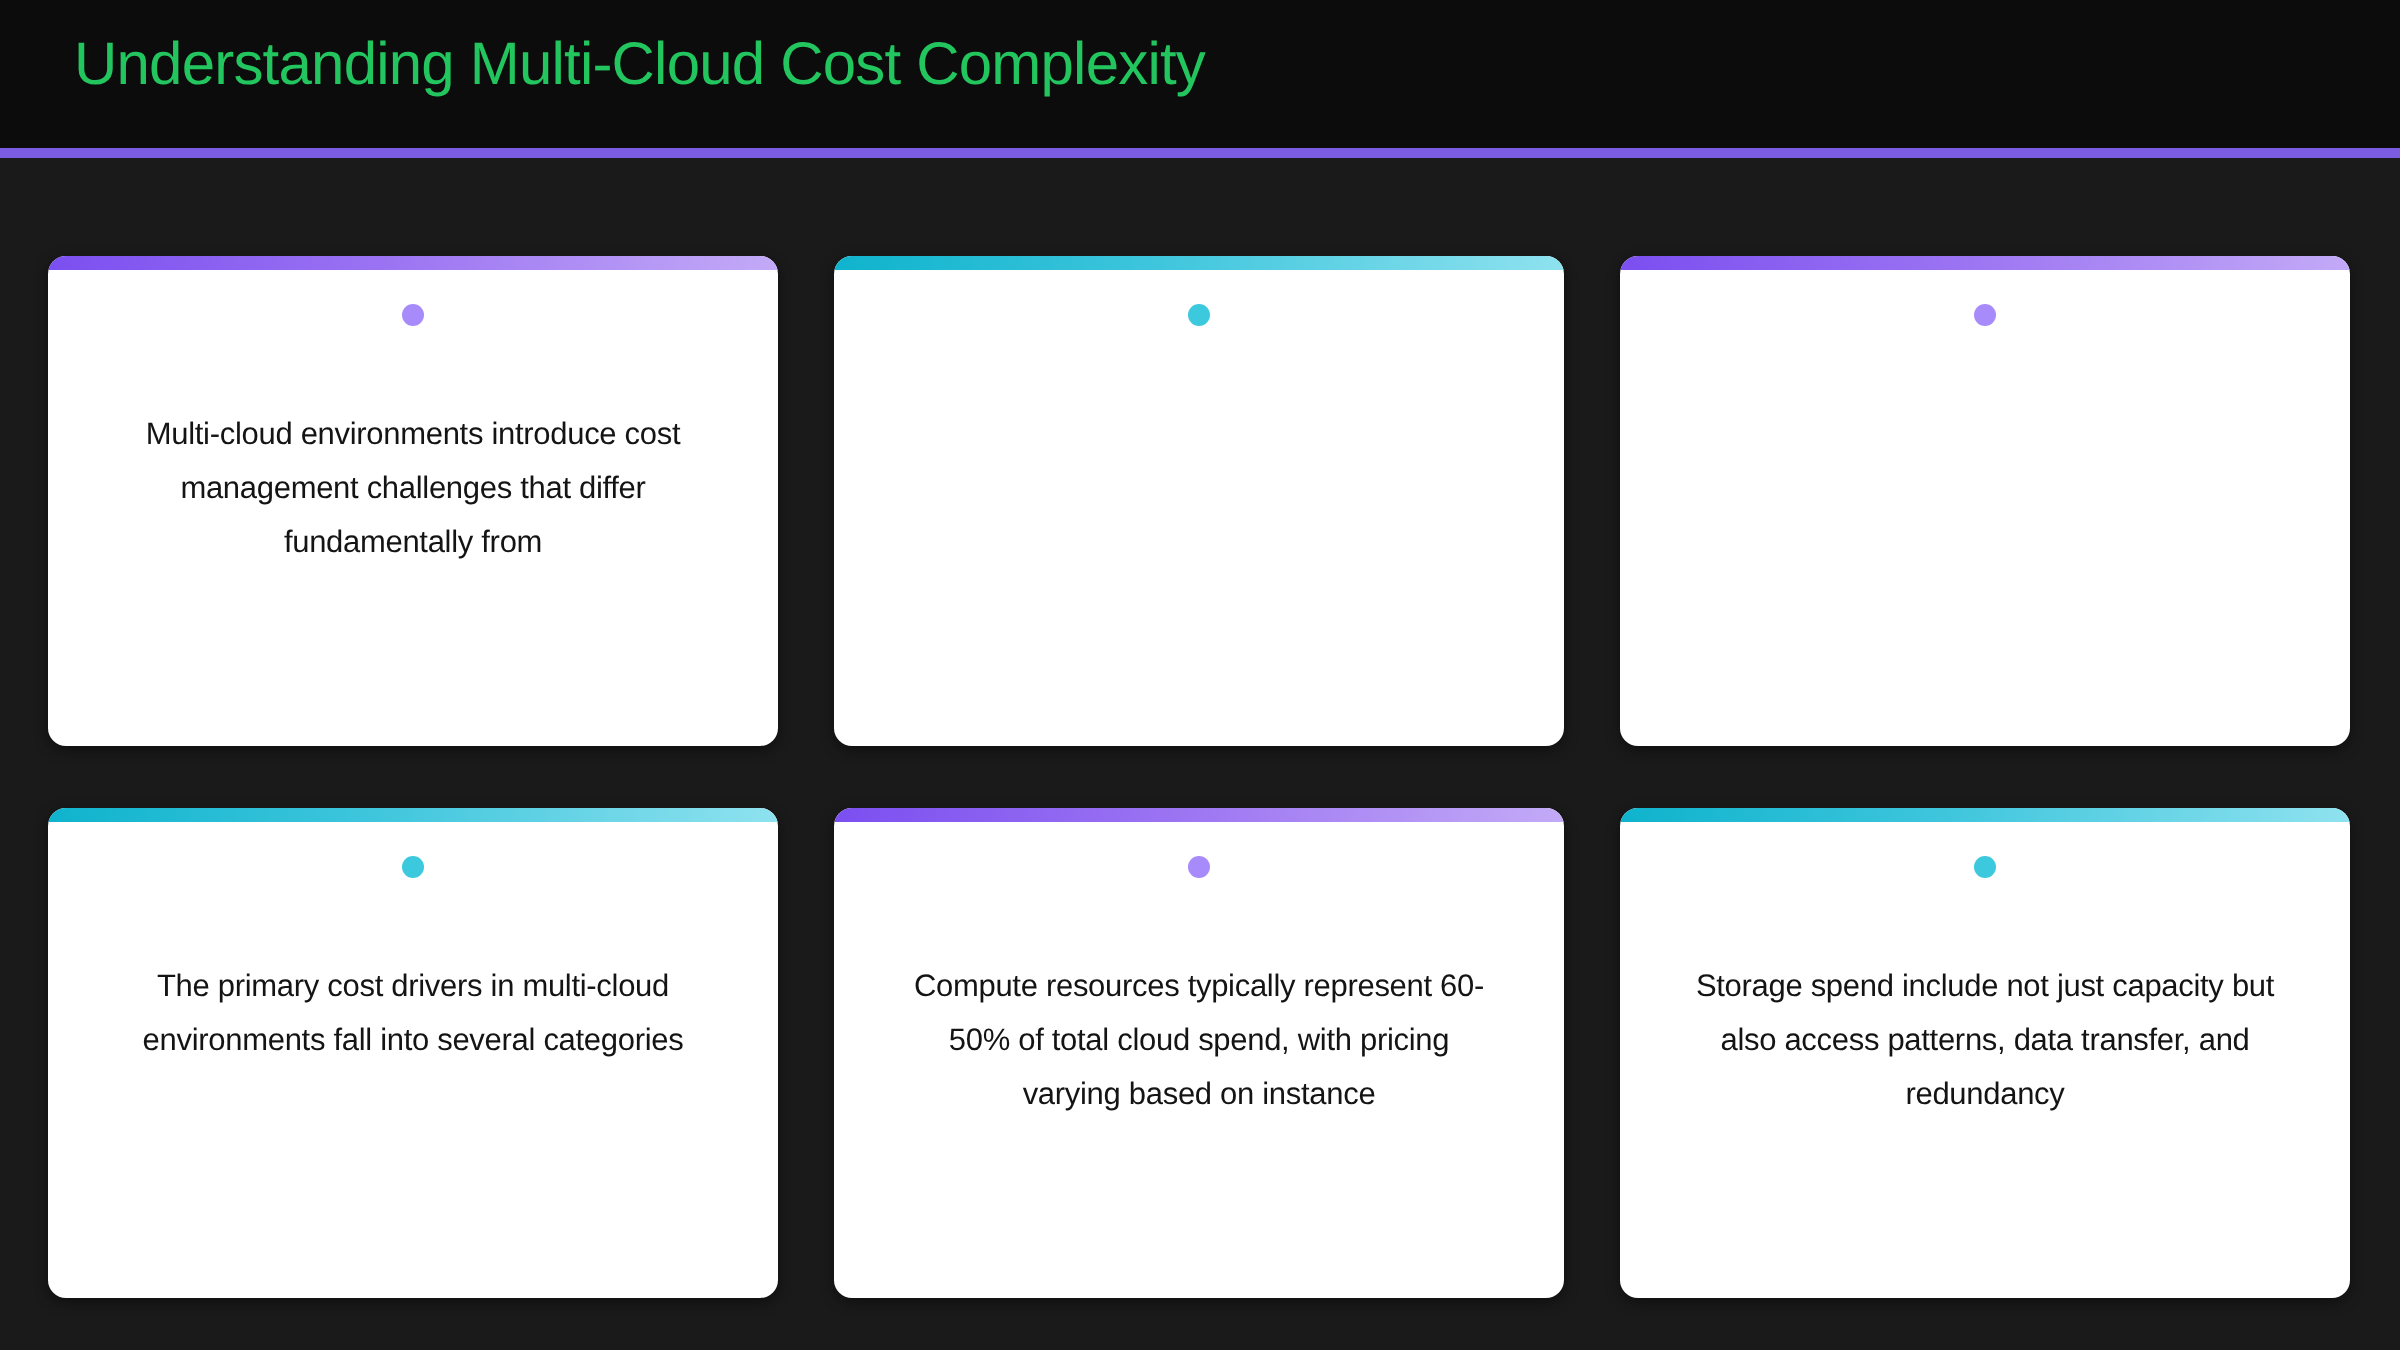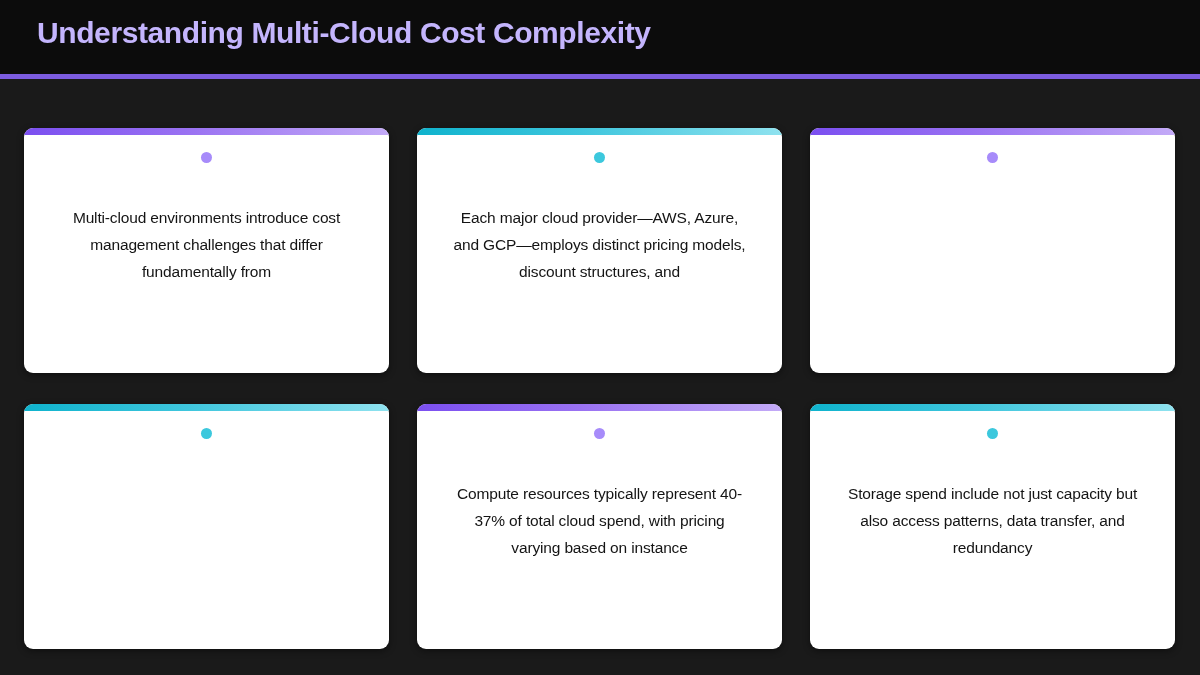--- a/index.html
+++ b/index.html
@@ -10,21 +10,21 @@
     overflow:hidden;
   }
   .slide { position:relative; width:1200px; height:675px; background:#1a1a1a; }
 
   .header {
     position:absolute; left:0; top:0; width:1200px; height:74px;
     background:#0c0c0c;
   }
   .header-title {
     position:absolute; left:37px; top:10px;
-    font-size:30px; font-weight:700; color:#c4b5fd;
+    font-size:30px; font-weight:400; color:#22c55e;
     letter-spacing:-0.4px; line-height:45px; white-space:nowrap;
   }
   .header-rule {
     position:absolute; left:0; top:74px; width:1200px; height:5px;
     background:#7c5ce0;
   }
 
   .grid {
     position:absolute; left:24px; top:128px;
     width:1152px; height:465px;
@@ -77,34 +77,34 @@
 
   <div class="grid">
       <div class="card">
         <div class="card-accent accent-purple"></div>
         <div class="card-dot dot-purple"></div>
         <div class="card-body">Multi-cloud environments introduce cost management challenges that differ fundamentally from</div>
       </div>
       <div class="card">
         <div class="card-accent accent-cyan"></div>
         <div class="card-dot dot-cyan"></div>
-        <div class="card-body">Each major cloud provider—AWS, Azure, and GCP—employs distinct pricing models, discount structures, and</div>
       </div>
       <div class="card">
         <div class="card-accent accent-purple"></div>
         <div class="card-dot dot-purple"></div>
       </div>
       <div class="card">
         <div class="card-accent accent-cyan"></div>
         <div class="card-dot dot-cyan"></div>
+        <div class="card-body">The primary cost drivers in multi-cloud environments fall into several categories</div>
       </div>
       <div class="card">
         <div class="card-accent accent-purple"></div>
         <div class="card-dot dot-purple"></div>
-        <div class="card-body">Compute resources typically represent 40-37% of total cloud spend, with pricing varying based on instance</div>
+        <div class="card-body">Compute resources typically represent 60-50% of total cloud spend, with pricing varying based on instance</div>
       </div>
       <div class="card">
         <div class="card-accent accent-cyan"></div>
         <div class="card-dot dot-cyan"></div>
         <div class="card-body">Storage spend include not just capacity but also access patterns, data transfer, and redundancy</div>
       </div>
     </div>
 
 </div>
 

